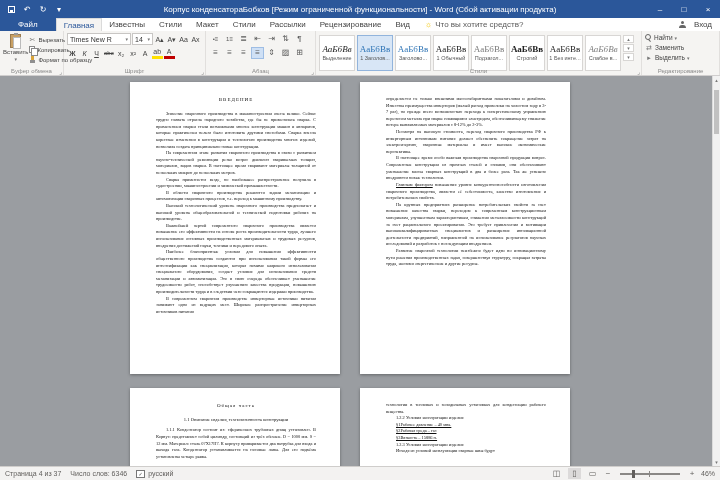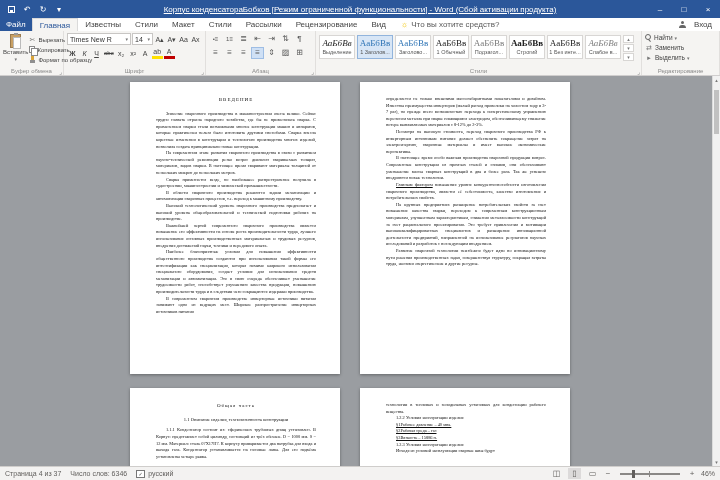--- a/index.html
+++ b/index.html
@@ -5,27 +5,27 @@
   * { margin:0; padding:0; box-sizing:border-box; }
   html,body { width:720px; height:480px; overflow:hidden; }
   body { position:relative; background:#9a9da1; font-family:"Liberation Sans", sans-serif; }
 
   
   .titlebar{position:absolute;top:0;left:0;right:0;height:18px;background:#2b579a;color:#fff;display:flex;align-items:center;z-index:6;}
   .qat{display:flex;align-items:center;gap:2px;padding-left:4px;}
   .qat-btn{width:14px;height:14px;font-size:8px;color:#fff;display:flex;align-items:center;justify-content:center;}
   .floppy{width:7px;height:7px;border:1px solid #fff;position:relative;}
   .floppy::after{content:"";position:absolute;left:1px;bottom:0;width:3px;height:2px;background:#fff;}
-  .wtitle{position:absolute;left:110px;right:110px;text-align:center;font-size:8px;white-space:nowrap;overflow:hidden;text-decoration:underline;}
+  .wtitle{position:absolute;left:110px;right:110px;text-align:center;font-size:8px;white-space:nowrap;overflow:hidden;}
   .win-controls{margin-left:auto;display:flex;height:100%;}
   .win-btn{width:24px;height:100%;display:flex;align-items:center;justify-content:center;font-size:8px;}
 
   
   .tabrow{position:absolute;top:18px;left:0;right:0;height:13px;background:#fff;display:flex;align-items:stretch;font-size:8px;color:#444;z-index:5;}
-  .tab-file{background:#2b579a;color:#fff;padding:0 6px;display:flex;align-items:center;}
+  .tab-file{background:#2b579a;color:#fff;padding:0 18px;display:flex;align-items:center;}
   .tab{padding:0 7px;display:flex;align-items:center;}
   .tab.active{color:#2b579a;background:#f5f4f2;border:1px solid #dadada;border-bottom:none;}
   .tellme{display:flex;align-items:center;gap:3px;padding:0 8px;color:#595959;}
   .bulb{color:#f2c811;font-size:8px;}
   .signin{margin-left:auto;display:flex;align-items:center;gap:8px;padding:0 8px;color:#444;}
   .person-icon{width:7px;height:7px;position:relative;}
   .person-icon::before{content:"";position:absolute;top:0;left:2px;width:3px;height:3px;border-radius:50%;background:#666;}
   .person-icon::after{content:"";position:absolute;bottom:0;left:0;width:7px;height:3px;border-radius:3px 3px 0 0;background:#666;}
 
   
@@ -62,21 +62,21 @@
   .fbtn.hl{border-bottom:3px solid #ffe100;}
   .fbtn.fc{border-bottom:3px solid #c00000;}
 
   .g-para{width:110px;display:flex;flex-direction:column;gap:2px;}
   .pbtn{min-width:13px;height:12px;display:flex;align-items:center;justify-content:center;font-size:8px;color:#595959;line-height:1;}
   .pbtn.small{font-size:6px;}
   .pbtn.active{background:#cfe0f5;border:1px solid #9ebde4;}
 
   .g-styles{width:326px;display:flex;}
   .sgallery{display:flex;gap:2px;padding-top:2px;}
-  .scell{width:36px;height:24px;background:#fff;border:1px solid #d8d6d4;display:flex;flex-direction:column;align-items:center;justify-content:center;gap:1px;overflow:hidden;}
+  .scell{width:36px;height:36px;background:#fff;border:1px solid #d8d6d4;display:flex;flex-direction:column;align-items:center;justify-content:center;gap:1px;overflow:hidden;}
   .scell.selected{background:#d8e6f6;border-color:#92b4dc;}
   .sprev{font-family:"Liberation Serif", serif;font-size:9px;color:#222;line-height:1;}
   .sname{font-size:5.5px;color:#555;white-space:nowrap;}
   .scell:nth-child(1) .sprev{font-style:italic;}
   .scell:nth-child(2) .sprev{color:#2e74b5;}
   .scell:nth-child(3) .sprev{color:#2e74b5;}
   .scell:nth-child(5) .sprev{color:#7a7a7a;}
   .scell:nth-child(6) .sprev{font-weight:bold;}
   .scell:nth-child(8) .sprev{font-style:italic;color:#808080;}
   .sgal-ctrl{width:11px;display:flex;flex-direction:column;margin-left:2px;padding-top:2px;gap:1px;}

